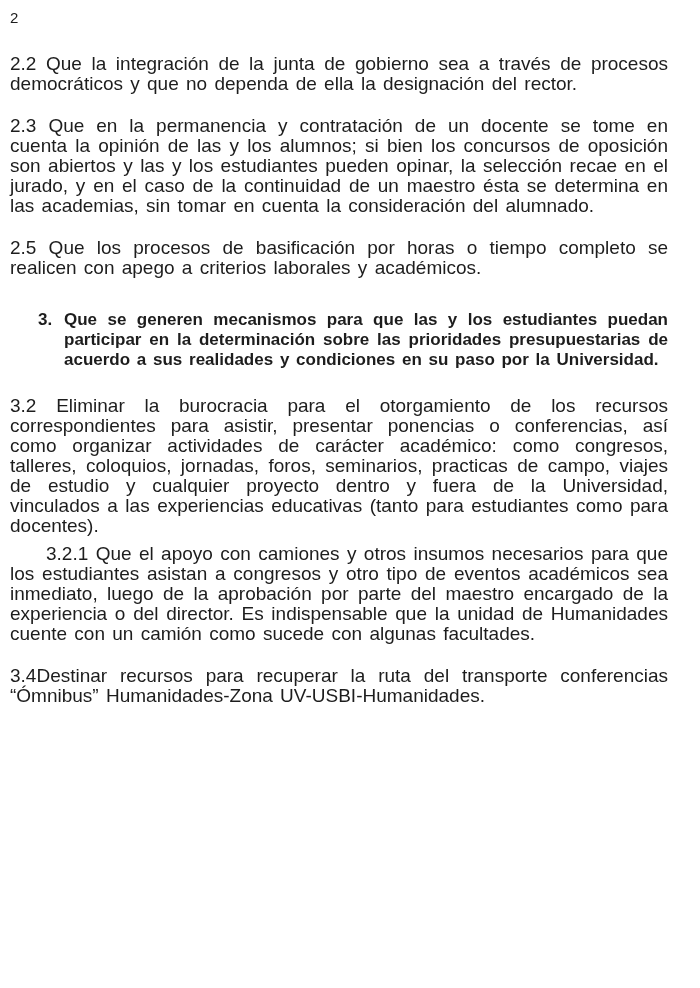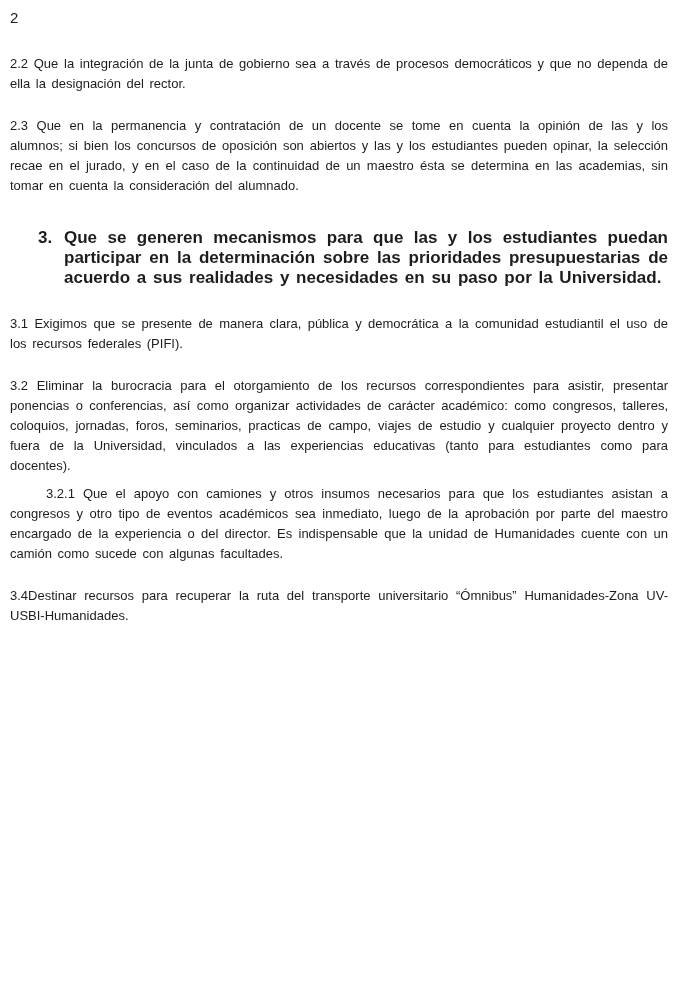--- a/index.html
+++ b/index.html
@@ -21,21 +21,21 @@
     height: 988px;
     padding: 8px 32px 0 10px;
     background: #ffffff;
   }
   .pagenum {
     font-size: 15px;
     line-height: 20px;
     margin: 0 0 26px 0;
   }
   .para {
-    font-size: 13px;
+    font-size: 19px;
     line-height: 20px;
     word-spacing: 2px;
     text-align: justify;
     margin: 0 0 22px 0;
   }
   .para.no-gap {
     margin-bottom: 8px;
   }
   .para.sub-indent {
     text-indent: 36px;
@@ -62,29 +62,29 @@
 
 <div class="page">
 
   <div class="pagenum">2</div>
 
   <p class="para">2.2 Que la integración de la junta de gobierno sea a través de procesos democráticos y que no dependa de ella la designación del rector.</p>
 
   <p class="para">2.3 Que en la permanencia y contratación de un docente se tome en cuenta la opinión de las y los alumnos; si bien los concursos de oposición son abiertos y las y los estudiantes pueden opinar, la selección recae en el jurado, y en el caso de la continuidad de un maestro ésta se determina en las academias, sin tomar en cuenta la consideración del alumnado.</p>
 
 
+  <p class="para">2.5 Que los procesos de basificación por horas o tiempo completo se realicen con apego a criterios laborales y académicos.</p>
 
   <div class="heading3">
     <span class="hnum">3.</span>
-    <span class="htext">Que se generen mecanismos para que las y los estudiantes puedan participar en la determinación sobre las prioridades presupuestarias de acuerdo a sus realidades y necesidades en su paso por la Universidad.</span>
+    <span class="htext">Que se generen mecanismos para que las y los estudiantes puedan participar en la determinación sobre las prioridades presupuestarias de acuerdo a sus realidades y condiciones en su paso por la Universidad.</span>
   </div>
 
-  <p class="para">3.1 Exigimos que se presente de manera clara, pública y democrática a la comunidad estudiantil el uso de los recursos federales (PIFI).</p>
 
   <p class="para no-gap">3.2 Eliminar la burocracia para el otorgamiento de los recursos correspondientes para asistir, presentar ponencias o conferencias, así como organizar actividades de carácter académico: como congresos, talleres, coloquios, jornadas, foros, seminarios, practicas de campo, viajes de estudio y cualquier proyecto dentro y fuera de la Universidad, vinculados a las experiencias educativas (tanto para estudiantes como para docentes).</p>
 
   <p class="para sub-indent">3.2.1 Que el apoyo con camiones y otros insumos necesarios para que los estudiantes asistan a congresos y otro tipo de eventos académicos sea inmediato, luego de la aprobación por parte del maestro encargado de la experiencia o del director. Es indispensable que la unidad de Humanidades cuente con un camión como sucede con algunas facultades.</p>
 
 
-  <p class="para">3.4Destinar recursos para recuperar la ruta del transporte universitario “Ómnibus” Humanidades-Zona UV-USBI-Humanidades.</p>
+  <p class="para">3.4Destinar recursos para recuperar la ruta del transporte conferencias “Ómnibus” Humanidades-Zona UV-USBI-Humanidades.</p>
 
 
 </div>
 
 </body></html>

